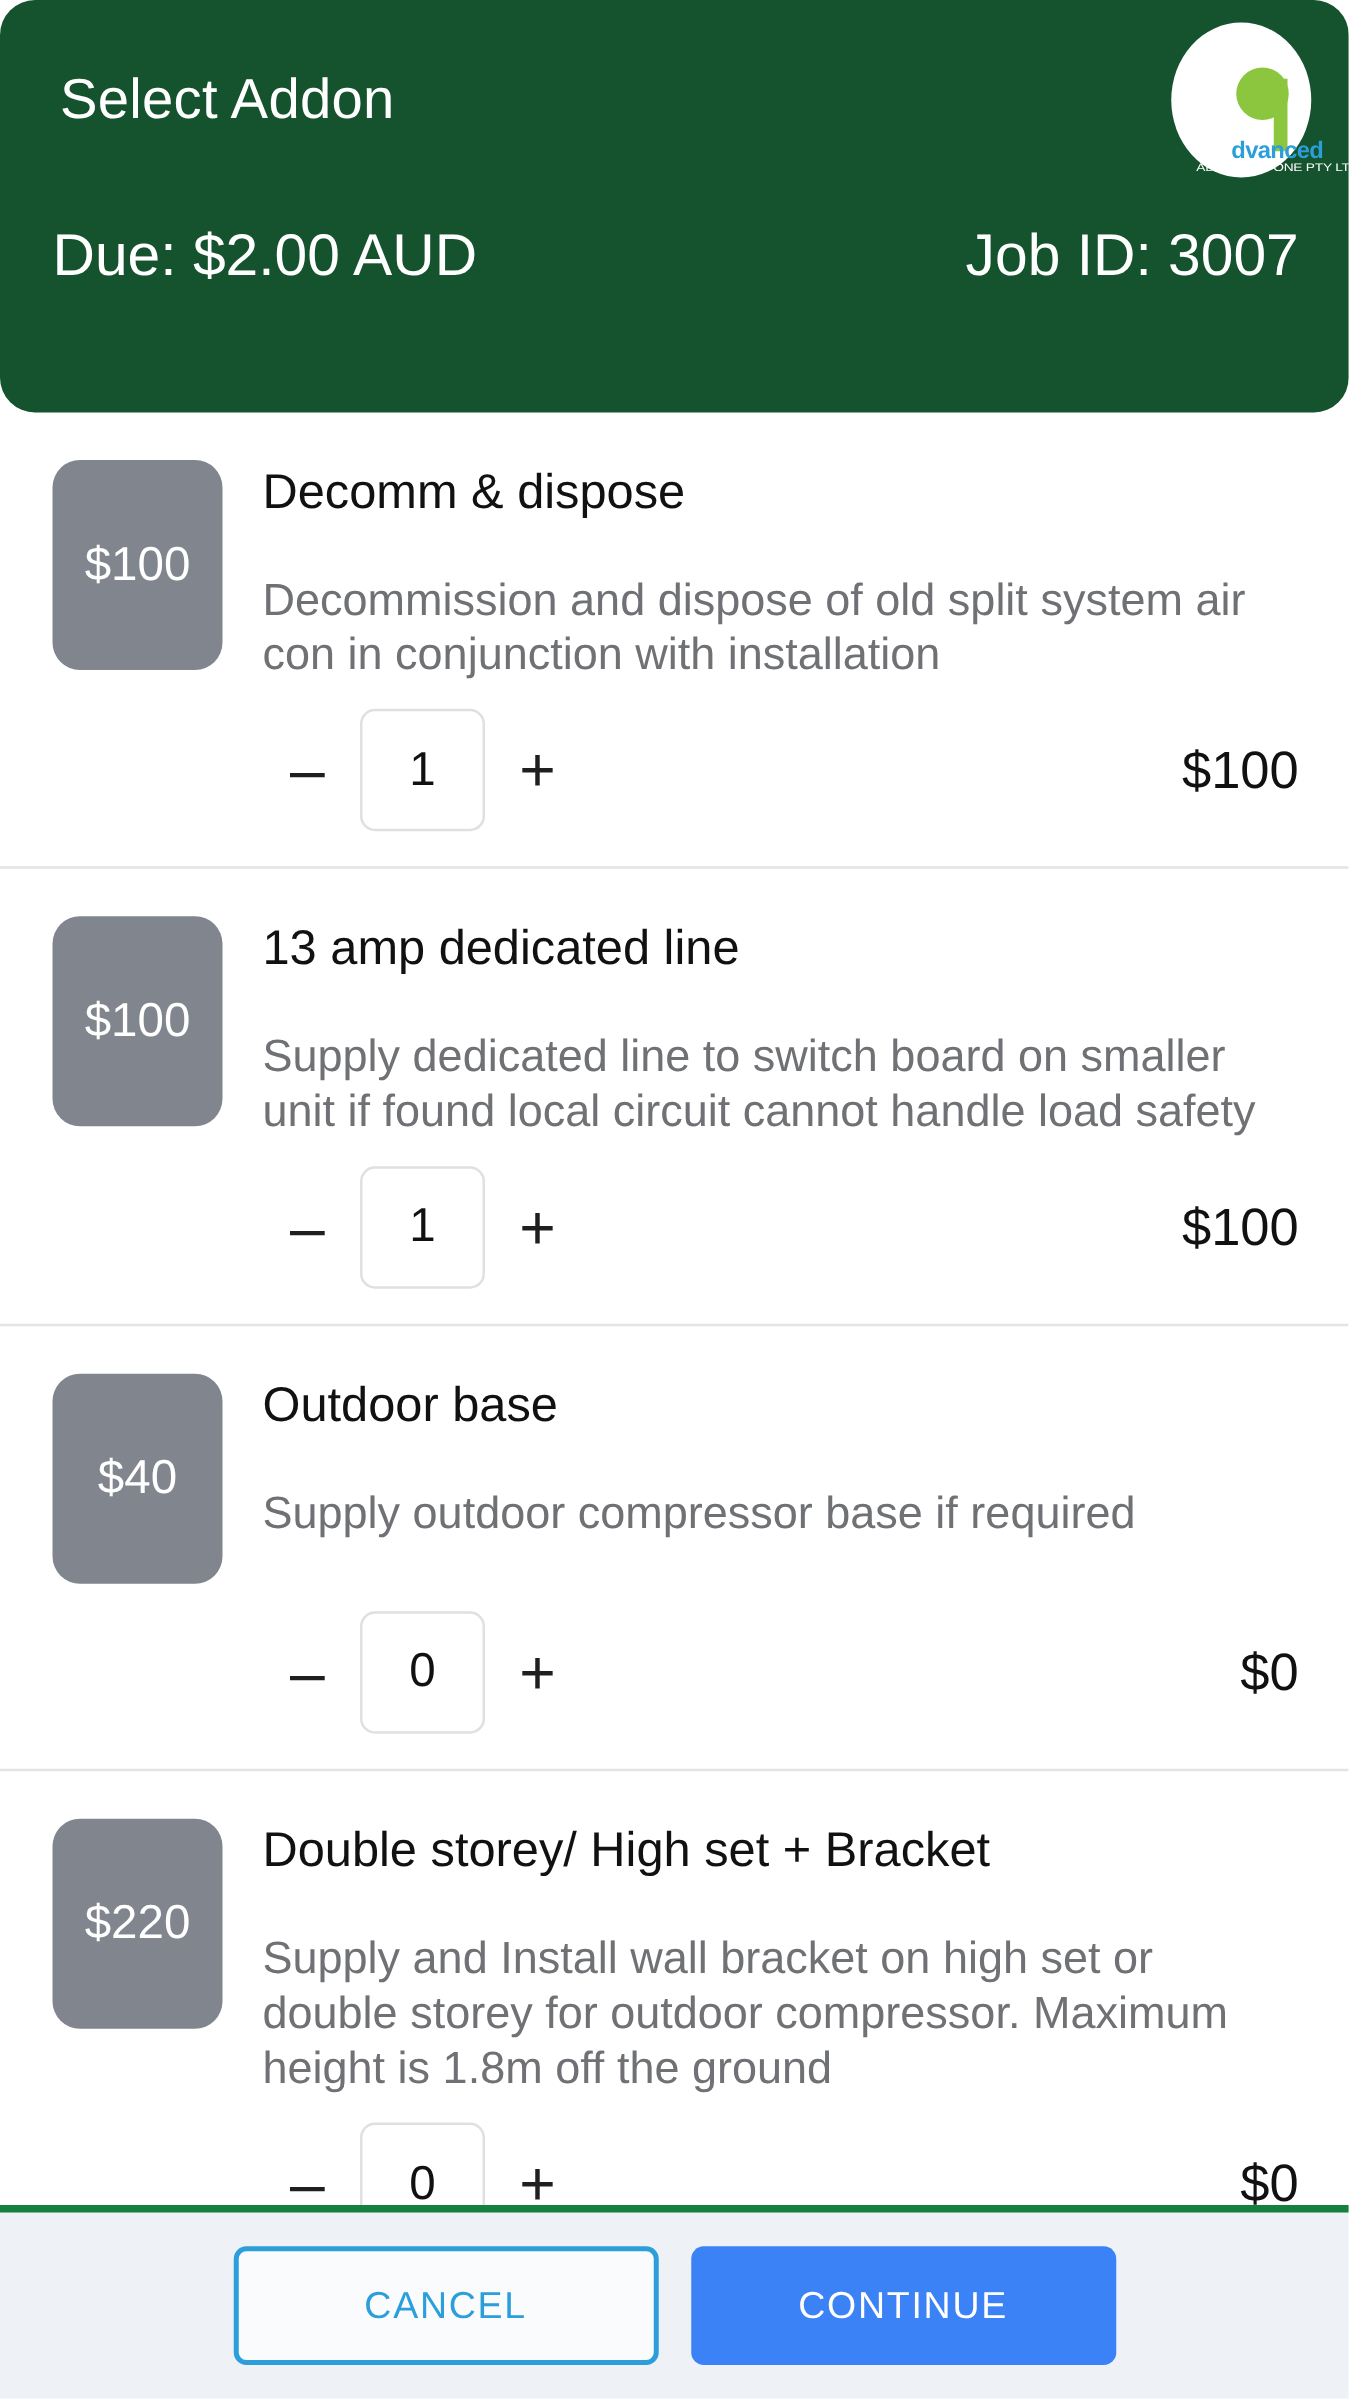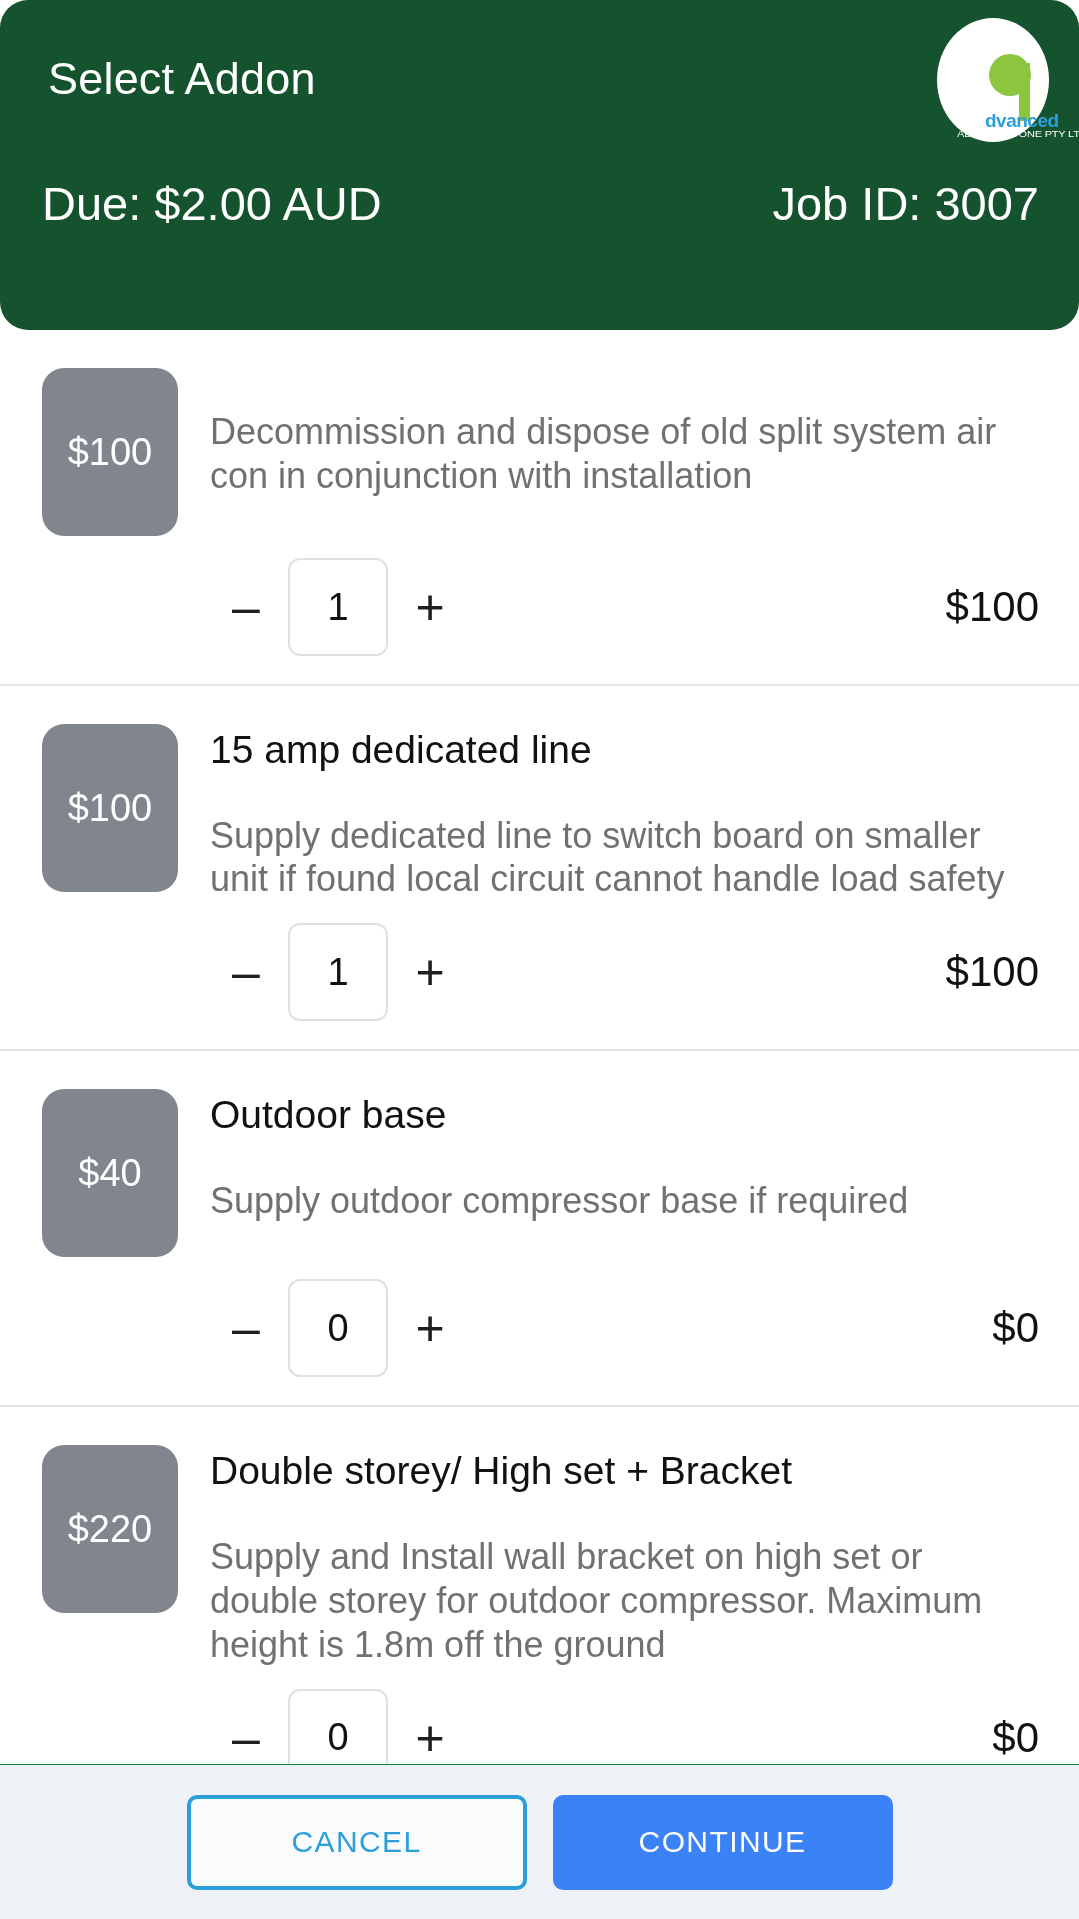--- a/index.html
+++ b/index.html
@@ -223,21 +223,21 @@
   }
 
   
   .footer {
     position: absolute;
     left: 0;
     right: 0;
     bottom: 0;
     height: 155px;
     background: #EEF1F5;
-    border-top: 1px solid #15803d;
+    border-top: 6px solid #15803d;
     display: flex;
     align-items: center;
     justify-content: center;
     gap: 26px;
     padding: 0 54px;
     z-index: 5;
   }
 
   .btn {
     height: 95px;
@@ -286,38 +286,39 @@
       <div>Job ID: 3007</div>
     </div>
   </div>
 
   <div class="list">
 
     <div class="addon-item">
       <div class="addon-top">
         <div class="price-badge">$100</div>
         <div class="addon-text">
+          <div class="addon-title">Decomm &amp; dispose</div>
           <div class="addon-desc">Decommission and dispose of old split system air con in conjunction with installation</div>
         </div>
       </div>
       <div class="addon-controls">
         <div class="stepper">
           <button class="step-btn">–</button>
           <div class="qty-box">1</div>
           <button class="step-btn">+</button>
         </div>
         <div class="line-total">$100</div>
       </div>
     </div>
 
     <div class="addon-item">
       <div class="addon-top">
         <div class="price-badge">$100</div>
         <div class="addon-text">
-          <div class="addon-title">15 amp dedicated line</div>
+          <div class="addon-title">13 amp dedicated line</div>
           <div class="addon-desc">Supply dedicated line to switch board on smaller unit if found local circuit cannot handle load safety</div>
         </div>
       </div>
       <div class="addon-controls">
         <div class="stepper">
           <button class="step-btn">–</button>
           <div class="qty-box">1</div>
           <button class="step-btn">+</button>
         </div>
         <div class="line-total">$100</div>

